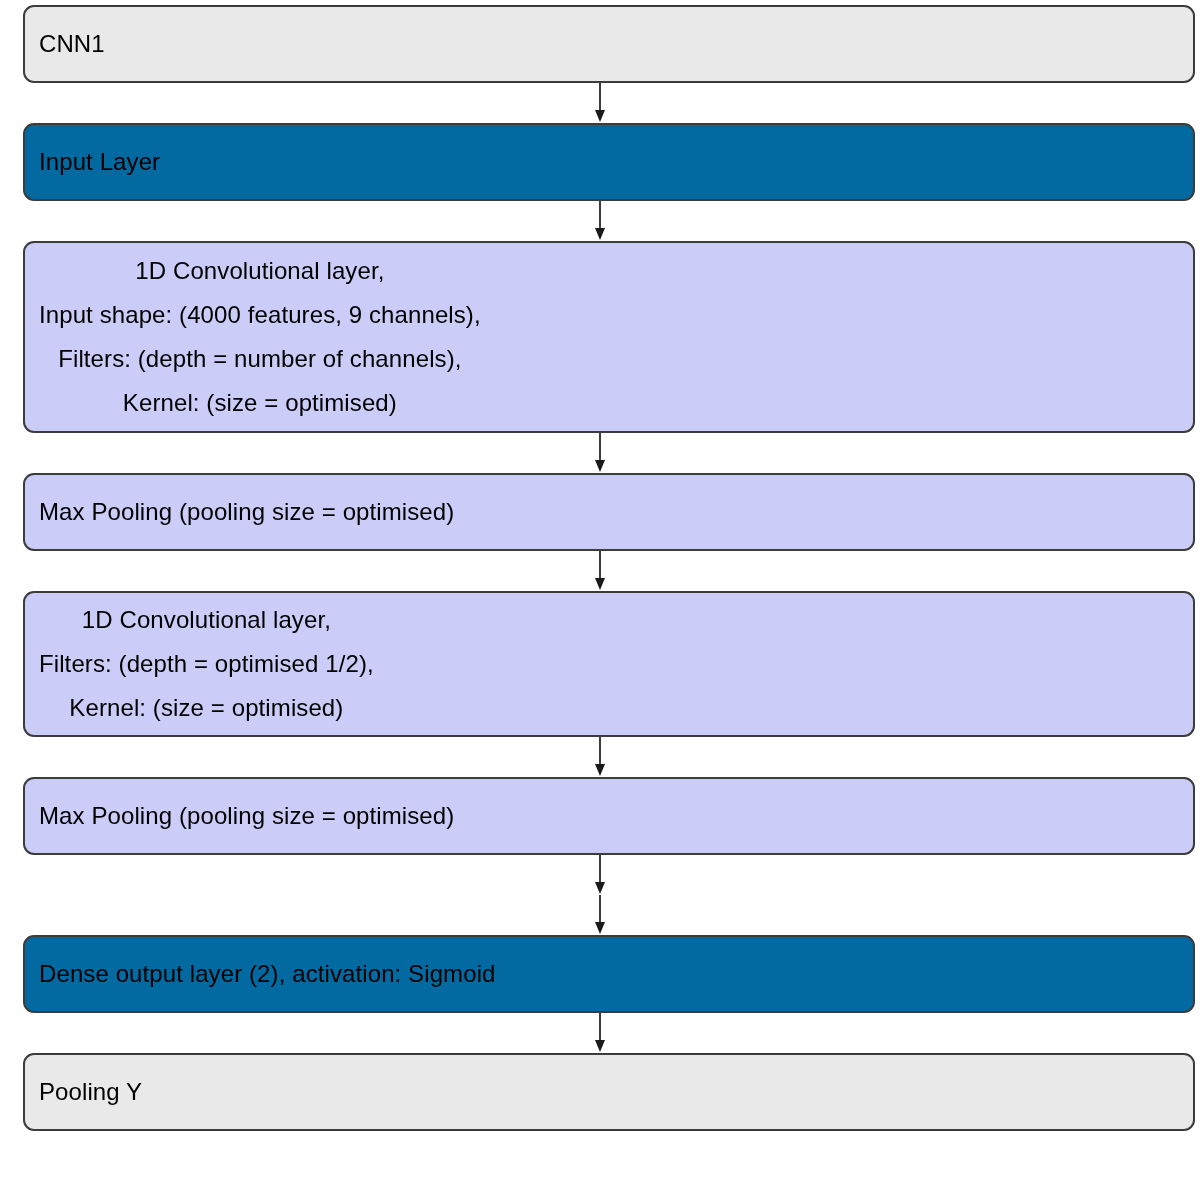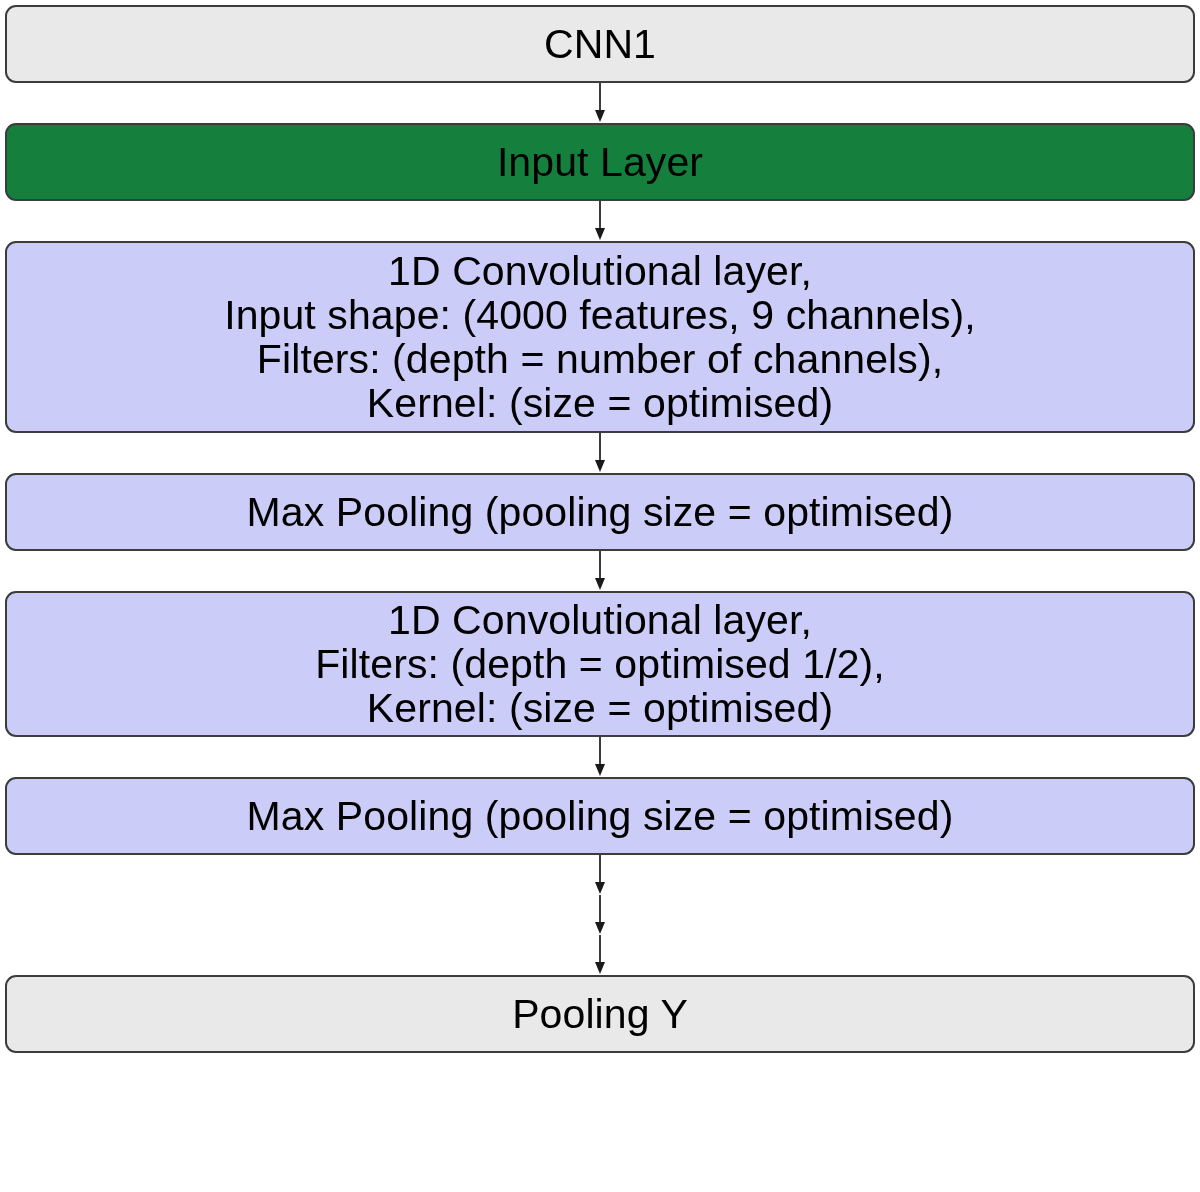--- a/index.html
+++ b/index.html
@@ -22,35 +22,36 @@
     display: flex;
     flex-direction: column;
     align-items: stretch;
   }
   .node {
     box-sizing: border-box;
     border: 2px solid #3c3c3c;
     border-radius: 11px;
     display: flex;
     align-items: center;
-    justify-content: center;
+    justify-content: flex-start;
     text-align: center;
     color: #000000;
-    font-size: 41px;
+    font-size: 24px;
     line-height: 44px;
     letter-spacing: 0.1px;
     flex: none;
+    margin-left: 18px;
   }
   .node .label {
     display: block;
     white-space: pre-line;
     padding: 0 14px;
   }
   .node.terminal { background: #e9e9e9; }
-  .node.io       { background: #15803d; }
+  .node.io       { background: #0369a1; }
   .node.layer    { background: #ccccf8; }
 
   .node.h1 { height: 78px; }
   .node.h3 { height: 146px; }
   .node.h4 { height: 192px; }
 
   .connector {
     flex: none;
     height: 40px;
     position: relative;
@@ -140,20 +141,23 @@
   </div>
 
 
   <div class="connector">
     <svg width="18" height="40" viewBox="0 0 18 40" aria-hidden="true">
       <line x1="9" y1="0" x2="9" y2="31" stroke="#3c3c3c" stroke-width="2"></line>
       <polygon points="9,39 4,27 14,27" fill="#1a1a1a"></polygon>
     </svg>
   </div>
 
+  <div class="node io h1">
+    <span class="label">Dense output layer (2), activation: Sigmoid</span>
+  </div>
 
   <div class="connector">
     <svg width="18" height="40" viewBox="0 0 18 40" aria-hidden="true">
       <line x1="9" y1="0" x2="9" y2="31" stroke="#3c3c3c" stroke-width="2"></line>
       <polygon points="9,39 4,27 14,27" fill="#1a1a1a"></polygon>
     </svg>
   </div>
 
   <div class="node terminal h1">
     <span class="label">Pooling Y</span>

